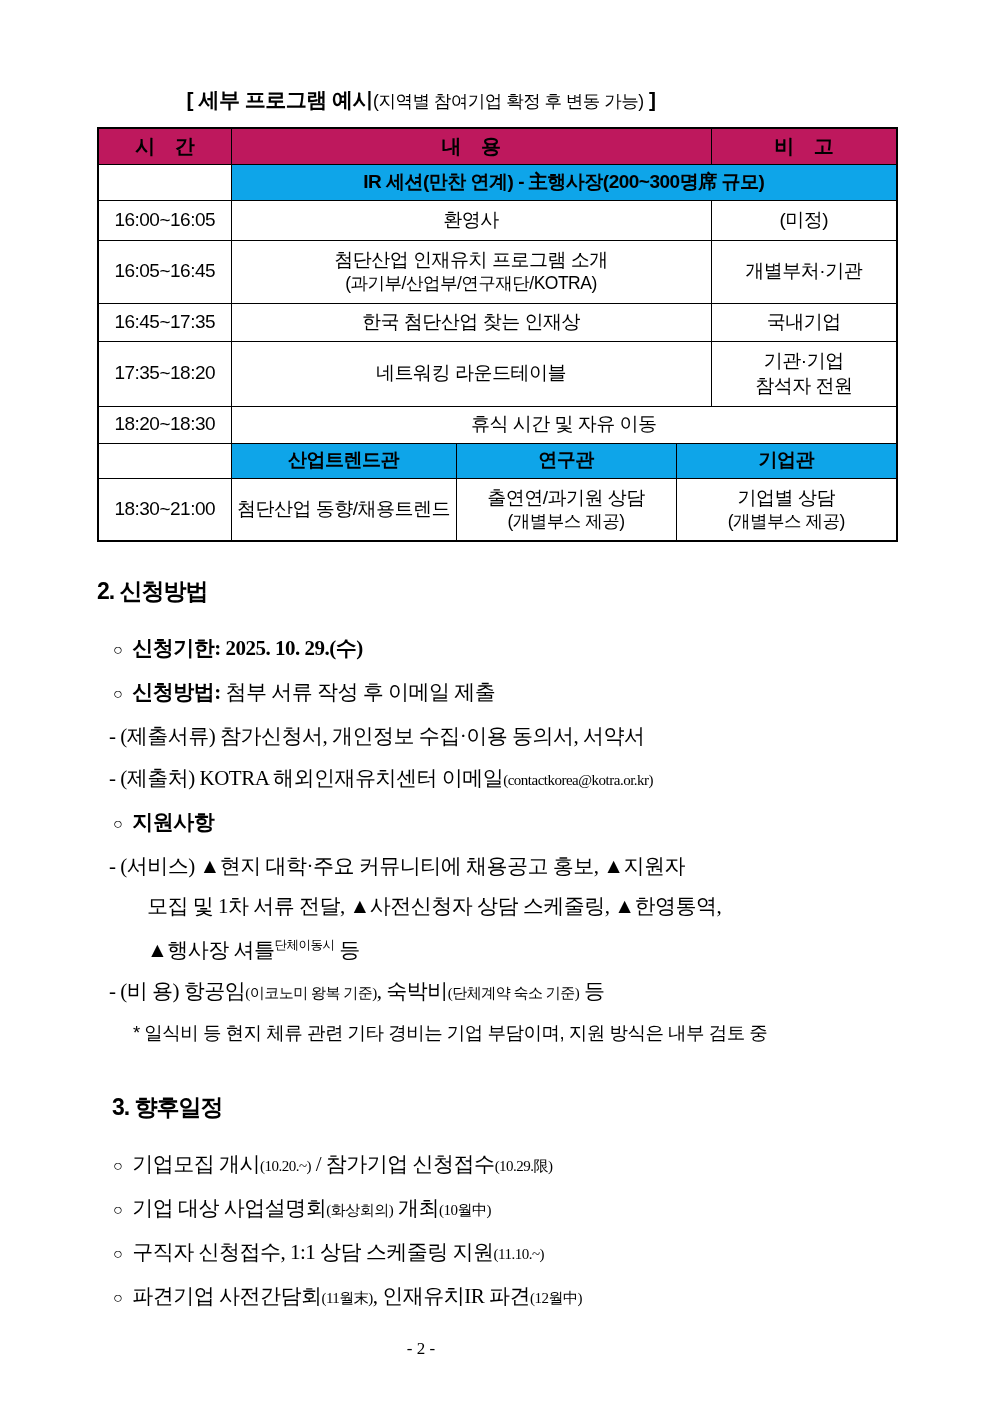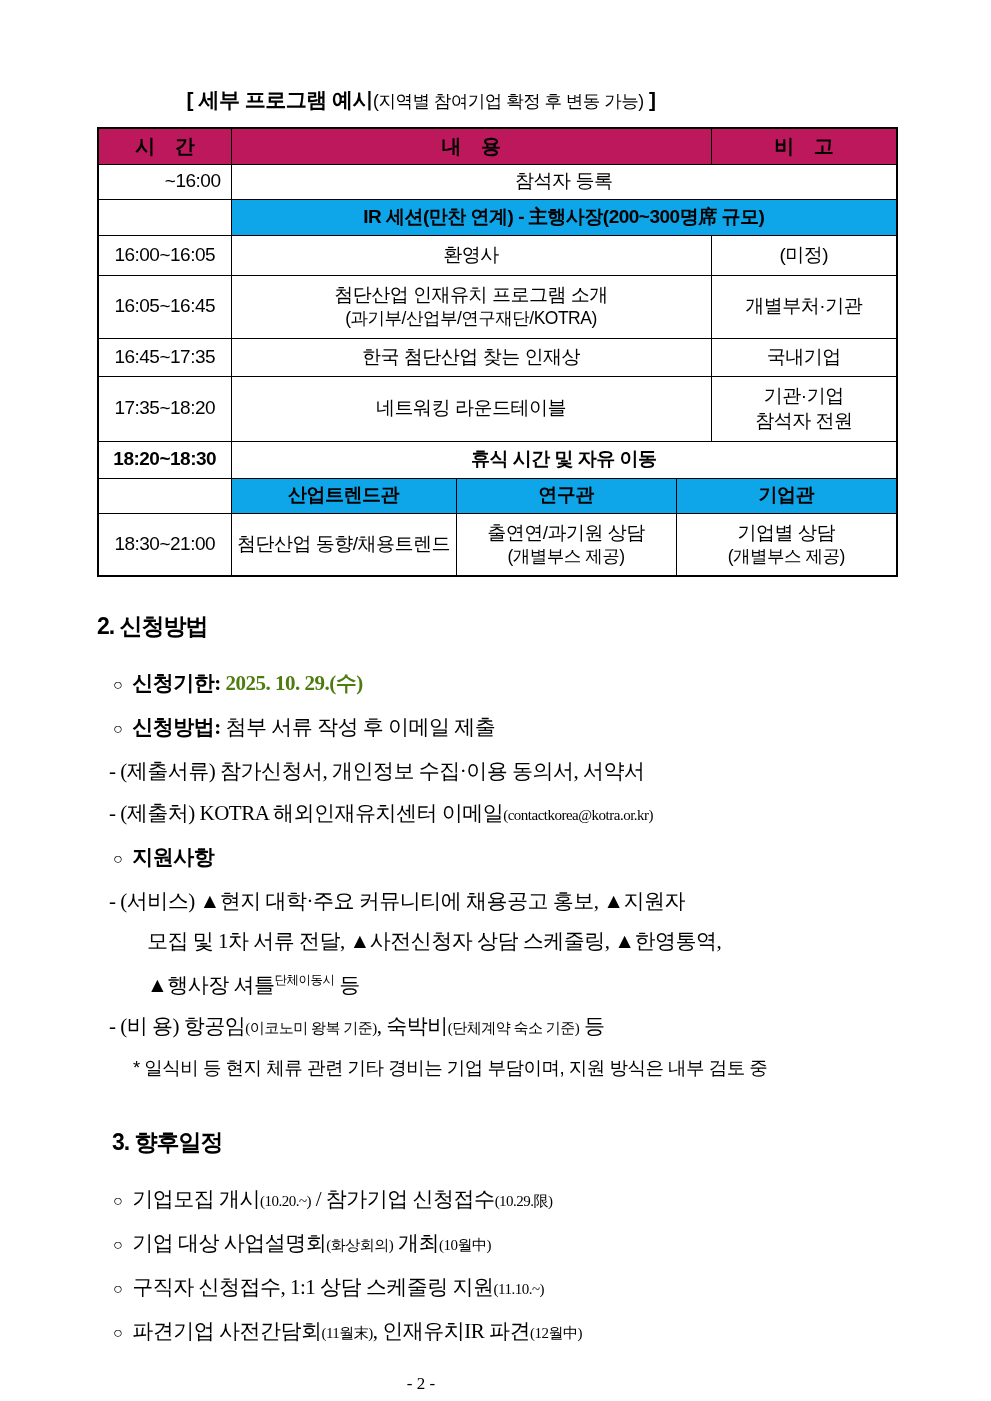--- a/index.html
+++ b/index.html
@@ -49,21 +49,21 @@
     font-size: 20px;
     font-weight: 700;
     white-space: pre;
   }
   .yellow { background: #0ea5e9; font-weight: 700; }
   .t-right { text-align: right !important; padding-right: 10px !important; }
   .small-line { font-size: 17.5px; }
   tr.h36 { height: 36px; } tr.h35 { height: 35px; }
   tr.h40 { height: 40px; } tr.h63 { height: 63px; }
   tr.h38 { height: 38px; } tr.h65 { height: 65px; }
-  tr.h37 { height: 37px; font-weight: bold; }
+  tr.h37 { height: 37px; }
 
   
   h2.sec {
     font-family: "Liberation Sans", sans-serif;
     font-size: 23px;
     font-weight: 700;
     letter-spacing: -1px;
     margin: 34px 0 20px 0;
   }
   h2.sec3 { margin-top: 40px; margin-left: 15px; }
@@ -77,21 +77,21 @@
   .line-bullet { padding-left: 16px; }
   .line-dash   { padding-left: 12px; }
   .line-cont   { padding-left: 50px; line-height: 39px; }
   .line-star {
     padding-left: 36px;
     font-family: "Liberation Sans", sans-serif;
     font-size: 18.5px;
     line-height: 38px;
   }
   .seg-b   { font-weight: 700; }
-  .seg-rb  { font-weight: 700; color: #4d7c0f; }
+  .seg-rb  { font-weight: 700; color: #000000; }
   .seg-sm  { font-size: 15px; }
   .seg-sup { vertical-align: super; font-size: 12.5px; }
   .seg-circ{ font-size: 16px; padding-right: 10px; }
 
   
   .footer {
     text-align: center;
     font-family: "Liberation Serif", serif;
     font-size: 17px;
     margin-top: 20px;
@@ -111,24 +111,20 @@
         <col style="width:220px">
         <col style="width:35px">
         <col style="width:186px">
     </colgroup>
     <tbody>
         <tr class="h36">
       <th>시    간</th>
       <th colspan="3">내    용</th>
       <th>비    고</th>
     </tr>
-    <tr class="h35">
-      <td class="t-right">~16:00</td>
-      <td colspan="4">참석자 등록</td>
-    </tr>
     <tr class="h36">
       <td></td>
       <td colspan="4" class="yellow">IR 세션(만찬 연계) - 主행사장(200~300명席 규모)</td>
     </tr>
     <tr class="h40">
       <td>16:00~16:05</td>
       <td colspan="3">환영사</td>
       <td>(미정)</td>
     </tr>
     <tr class="h63">

